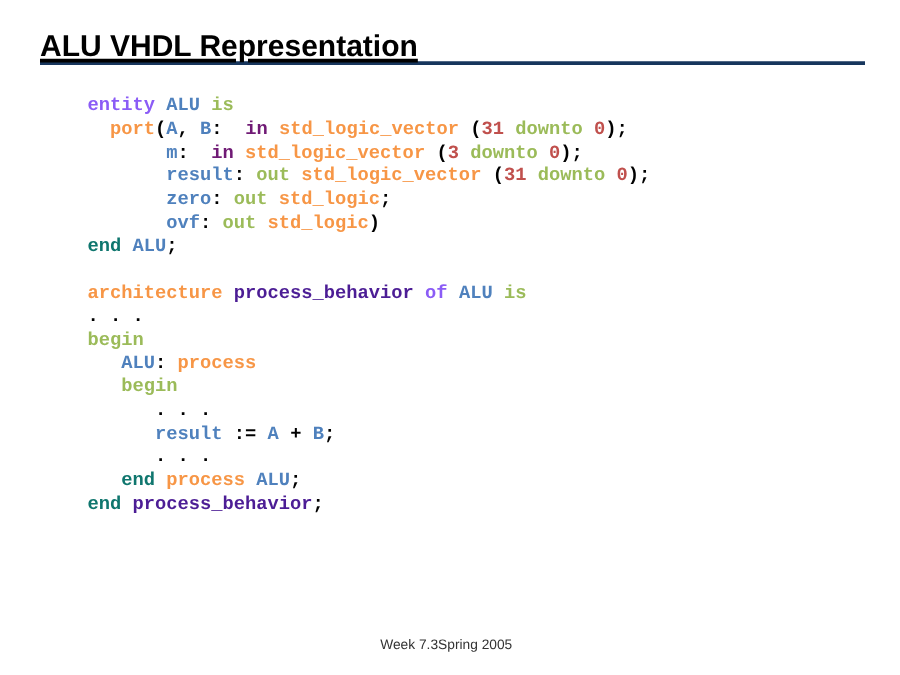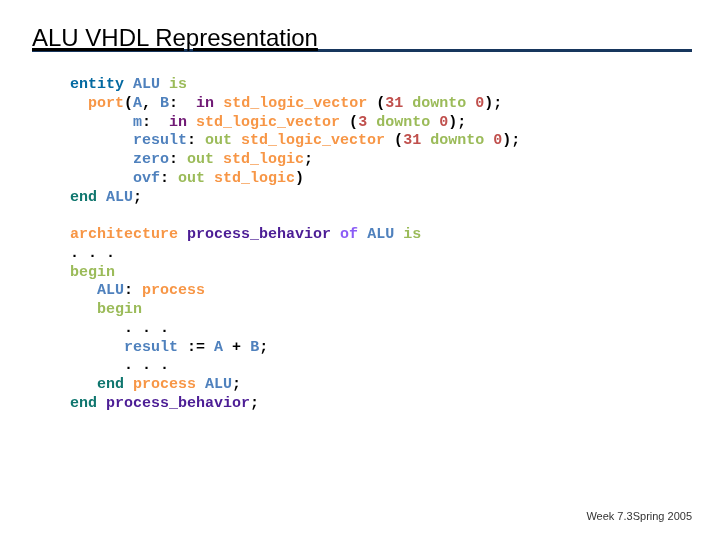--- a/index.html
+++ b/index.html
@@ -9,21 +9,21 @@
     background: #ffffff;
     font-family: Arial, Helvetica, sans-serif;
     position: relative;
     overflow: hidden;
   }
   .title-area {
     padding: 24px 0 0 32px;
   }
   .title {
     font-size: 24px;
-    font-weight: normal;
+    font-weight: bold;
     color: #000000;
     text-decoration: underline;
     text-decoration-thickness: 3px;
     text-underline-offset: 2px;
   }
   .title-rule {
     height: 3px;
     background: #17365d;
     margin-top: -3px;
     margin-left: 32px;
@@ -33,21 +33,21 @@
     padding: 24px 40px 0 70px;
   }
   .codeblock {
     font-family: "Courier New", Courier, monospace;
     font-size: 15px;
     line-height: 1.25;
     font-weight: bold;
     color: #000000;
     white-space: pre;
   }
-  .kw-entity   { color: #0369a1; text-align: center; }
+  .kw-entity   { color: #8b5cf6; text-align: center; }
   .kw-is       { color: #9bbb59; }
   .kw-port     { color: #f79646; }
   .kw-id       { color: #4f81bd; }
   .kw-in       { color: #701a75; }
   .kw-type     { color: #f79646; }
   .kw-num      { color: #c0504d; }
   .kw-downto   { color: #9bbb59; margin-top: 40px; }
   .kw-end      { color: #0f766e; }
   .kw-arch     { color: #f79646; }
   .kw-archname { color: #4c1d95; }
@@ -57,21 +57,21 @@
   .kw-out      { color: #9bbb59; }
   .footer {
     position: absolute;
     bottom: 18px;
     left: 0;
     right: 0;
     padding: 0 28px 0 22px;
     font-size: 11px;
     color: #333333;
     display: flex;
-    justify-content: flex-end;
+    justify-content: center;
   }
 </style>
 </head>
 <body>
 
 <div class="title-area">
   <span class="title">ALU VHDL Representation</span>
 </div>
 <div class="title-rule"></div>
 

